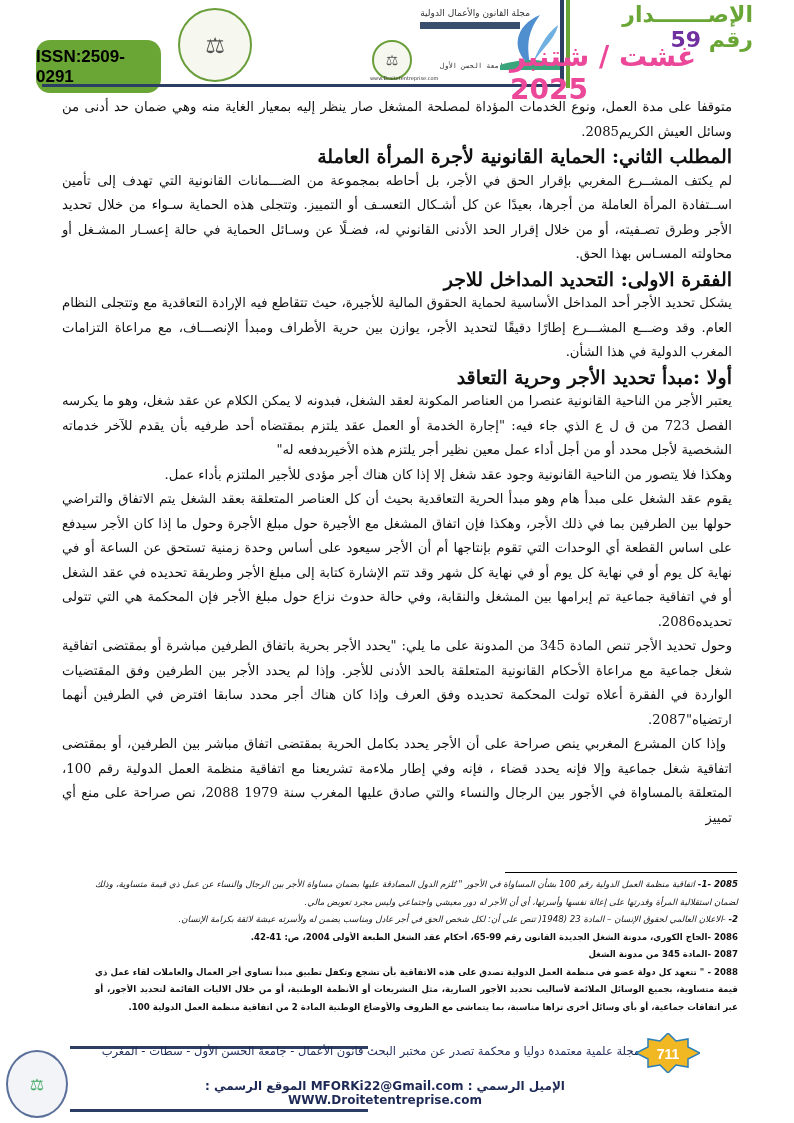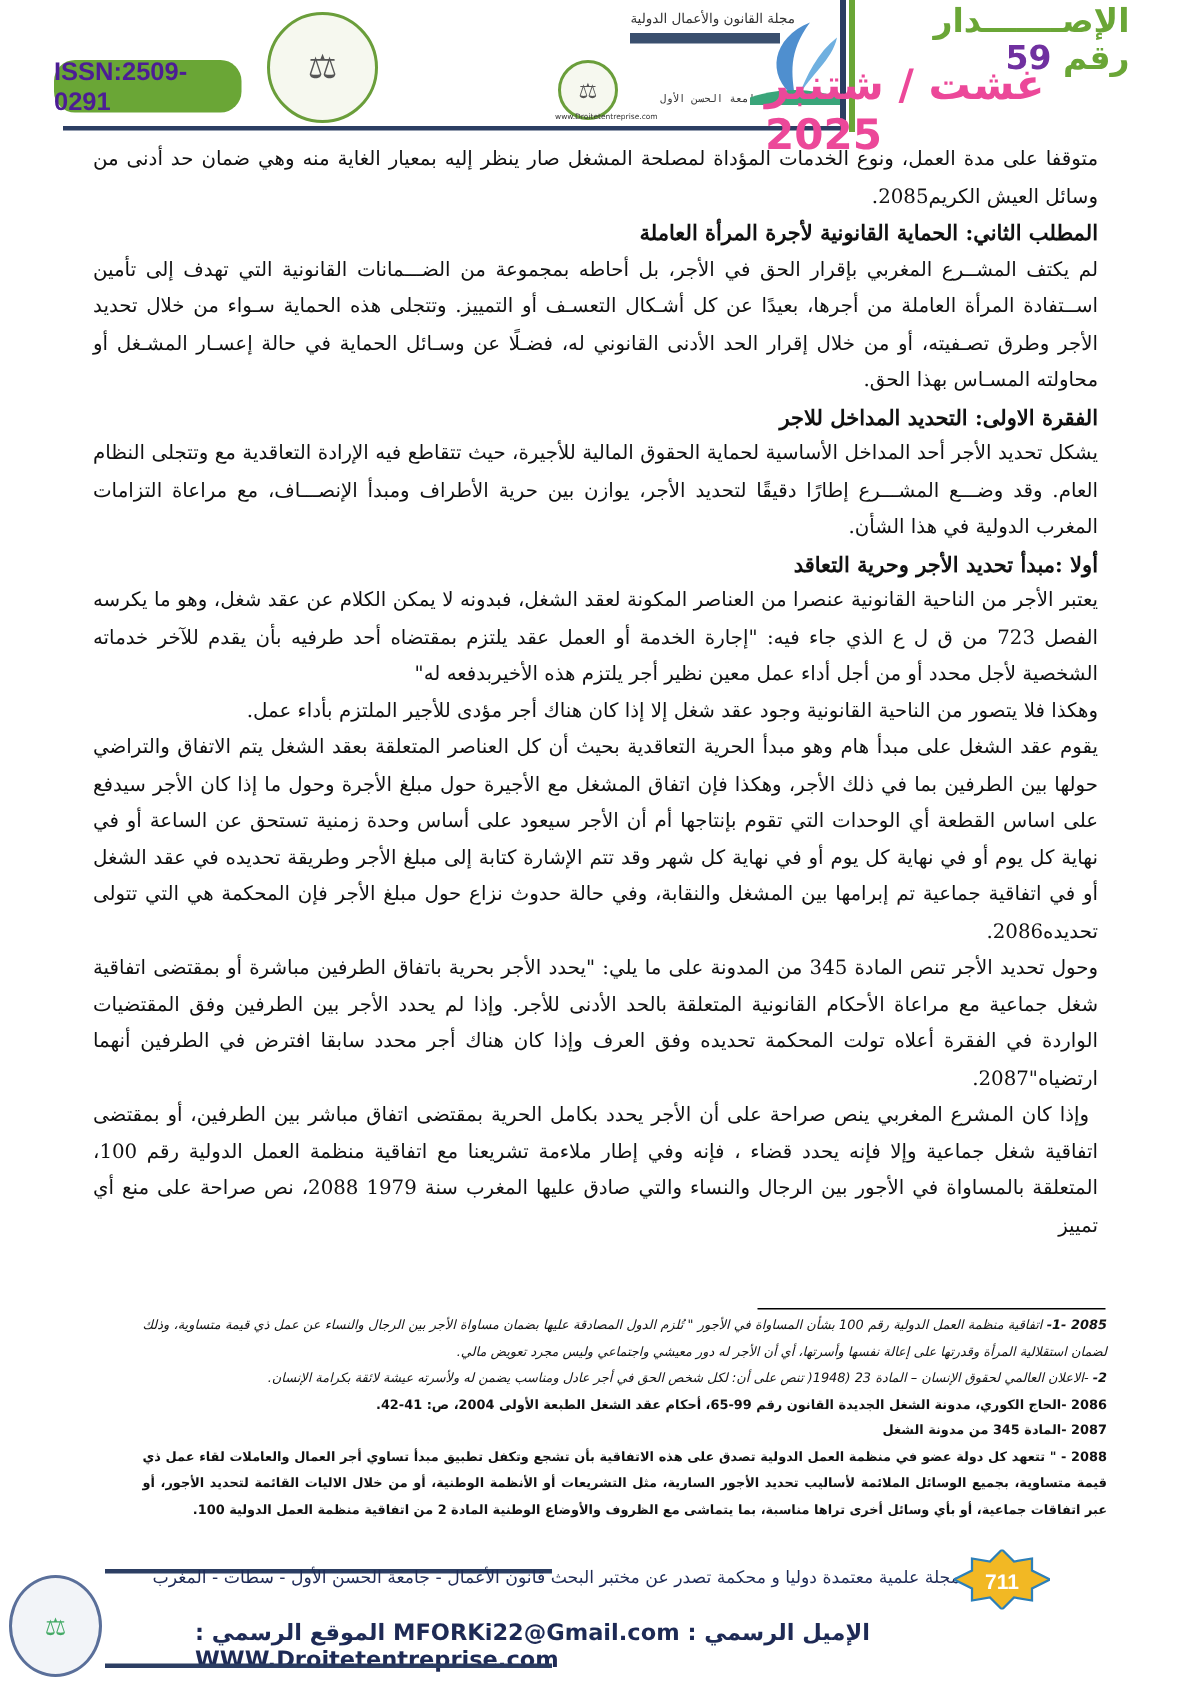--- a/index.html
+++ b/index.html
@@ -1,20 +1,20 @@
 <!DOCTYPE html>
 <html><head>
 <meta charset="utf-8">
 <style>
   html, body { margin:0; padding:0; background:#fff; }
   body { width:794px; height:1123px; position:relative; overflow:hidden;
          font-family:"DejaVu Serif", serif; color:#111; }
   .header { position:absolute; left:0; top:0; width:794px; height:90px; }
-  .issn { position:absolute; left:36px; top:40px; width:125px; height:35px; border-radius:14px;
-          background:#6aa636; color:#4c1d95; font-family:"Liberation Sans", sans-serif; font-size:17px;
+  .issn { position:absolute; left:36px; top:40px; width:125px; height:53px; border-radius:14px;
+          background:#6aa636; color:#000000; font-family:"Liberation Sans", sans-serif; font-size:17px;
           font-weight:bold; display:flex; align-items:center; justify-content:center; }
   .logo-circle { position:absolute; border-radius:50%; border:2px solid #6a9e3a; background:#f6f8ef;
                  display:flex; align-items:center; justify-content:center; font-size:22px; color:#555; }
   .logo1 { left:178px; top:8px; width:70px; height:70px; }
   .logo2 { left:372px; top:40px; width:36px; height:36px; font-size:14px; }
   .journal-title { position:absolute; left:420px; top:8px; width:110px; font-size:9px; color:#333;
                    text-align:right; direction:rtl; font-family:"DejaVu Sans", sans-serif; }
   .journal-sub { position:absolute; left:420px; top:22px; width:100px; height:7px; background:#3a4f6e; }
   .uni-text { position:absolute; left:440px; top:62px; font-size:7px; color:#333; direction:rtl; font-family:Liberation Mono, monospace;}
   .leaves { position:absolute; left:500px; top:10px; width:60px; height:60px; }
@@ -24,34 +24,34 @@
   .vbar1 { position:absolute; left:560px; top:0; width:4px; height:88px; background:#2c3e63; }
   .vbar2 { position:absolute; left:566px; top:0; width:4px; height:88px; background:#6aa636; }
   .issue { position:absolute; left:573px; top:2px; width:180px; direction:rtl; text-align:right;
            font-family:"DejaVu Sans", sans-serif; font-weight:bold; font-size:22px; color:#6aa636; }
   .issue .num { color:#7030a0; }
   .date { position:absolute; left:510px; top:40px; width:245px; direction:rtl; text-align:left;
           font-family:"DejaVu Sans", sans-serif; font-weight:bold; font-size:28px; color:#ec4899; }
   .content { position:absolute; left:62px; top:95px; width:670px; direction:rtl; text-align:justify;
              font-size:13.2px; line-height:24.5px; }
   .content p { margin:0; }
-  .content h3 { margin:0; font-size:14px; font-weight:bold; }
+  .content h3 { margin:0; font-size:19px; font-weight:bold; }
   .content .indent { text-indent:6px; }
   .fn-rule { position:absolute; left:505px; top:872px; width:232px; height:1px; background:#000; }
   .footnotes { position:absolute; left:95px; top:876px; width:643px; direction:rtl; text-align:justify;
                font-family:"DejaVu Sans", sans-serif; font-size:8.6px; line-height:17.5px; }
   .footnotes p { margin:0; }
   .fn-it { font-style:italic; }
   .fn-b { font-weight:bold;margin-top:48px; }
   .footer-rule-top { position:absolute; left:70px; top:1046px; width:298px; height:3px; background:#2c3e63; }
   .footer-rule-bot { position:absolute; left:70px; top:1109px; width:298px; height:3px; background:#2c3e63; }
   .footer-line1 { position:absolute; left:90px; top:1044px; width:550px; direction:rtl; text-align:right;
                   font-family:"DejaVu Sans", sans-serif; font-weight:normal; font-size:11.5px; color:#1e2a55; }
-  .footer-line2 { position:absolute; left:130px; top:1079px; width:510px; direction:rtl; text-align:left;
-                  font-family:"DejaVu Sans", sans-serif; font-weight:bold; font-size:15px; color:#1e2a55; }
+  .footer-line2 { position:absolute; left:130px; top:1079px; width:510px; direction:rtl; text-align:center;
+                  font-family:"DejaVu Sans", sans-serif; font-weight:bold; font-size:12px; color:#1e2a55; }
   .page-badge { position:absolute; left:636px; top:1033px; width:64px; height:40px; }
   .footer-logo { position:absolute; left:6px; top:1050px; width:58px; height:64px; border-radius:50%;
                  border:2px solid #5a6f9a; background:#f2f4f8; display:flex; align-items:center; justify-content:center;
                  font-size:16px; color:#4a6; }
 </style>
 </head>
 <body>
 
 <div class="header">
   <div class="issn">ISSN:2509-0291</div>

